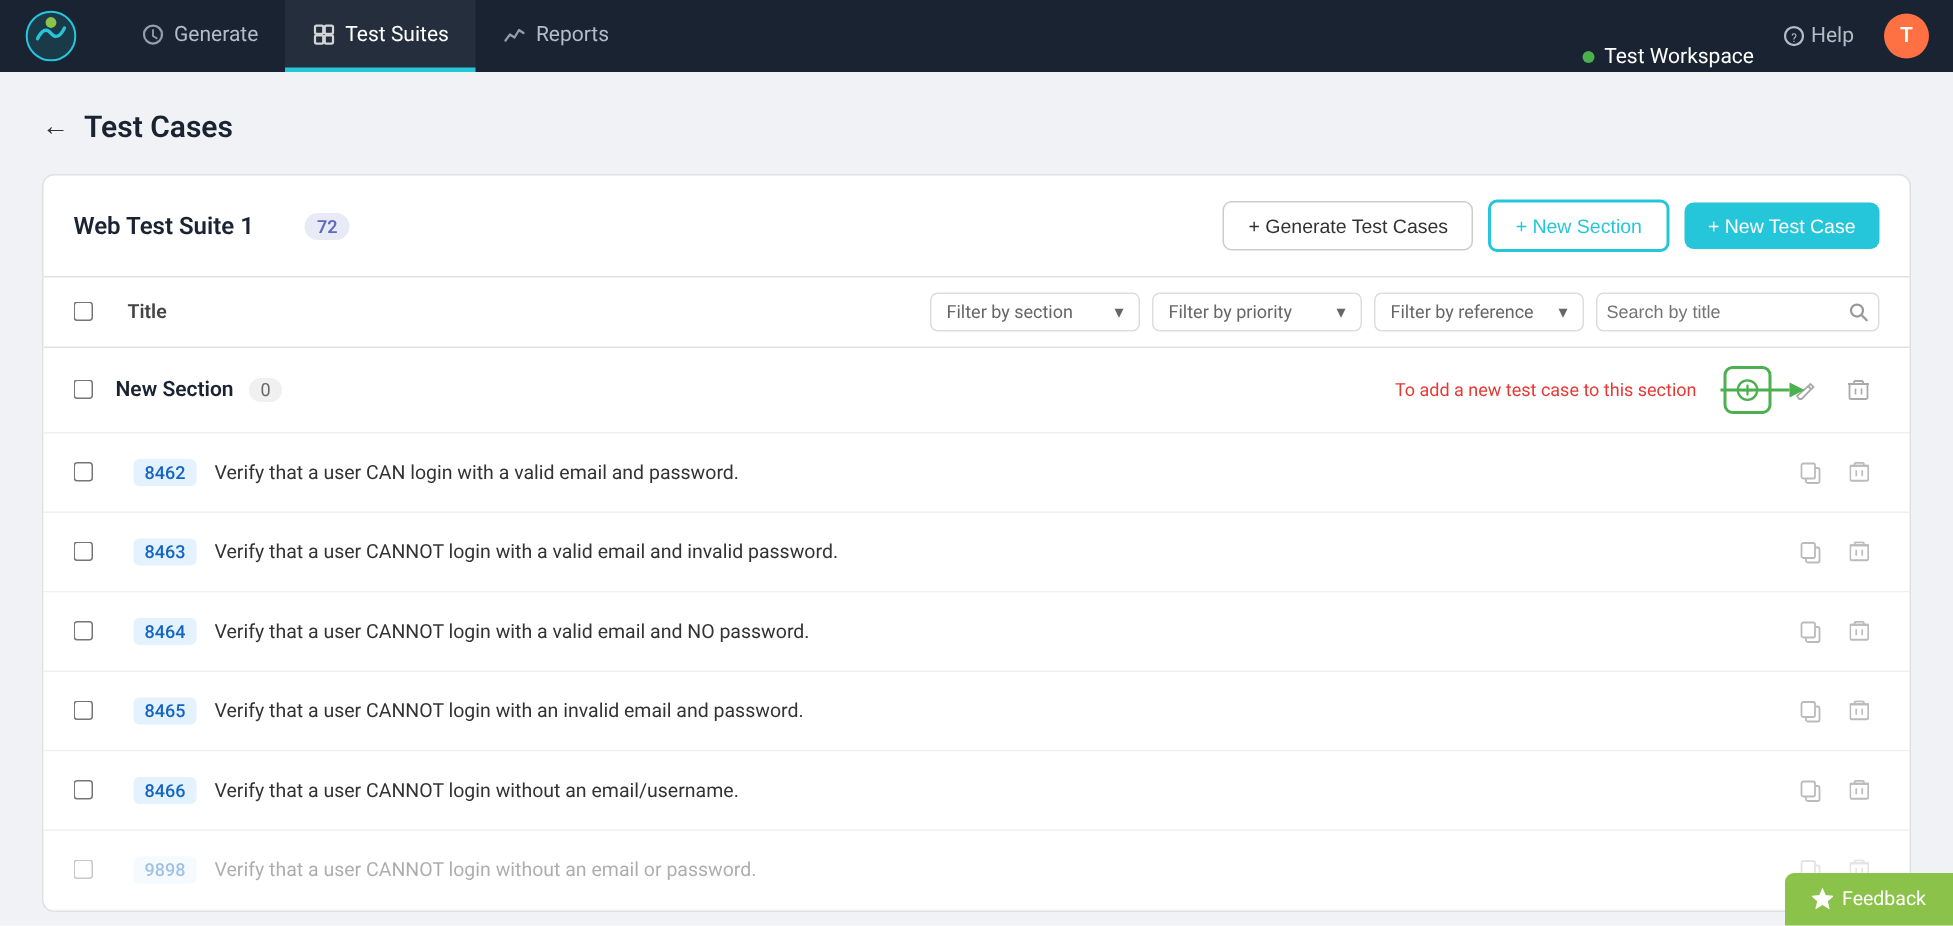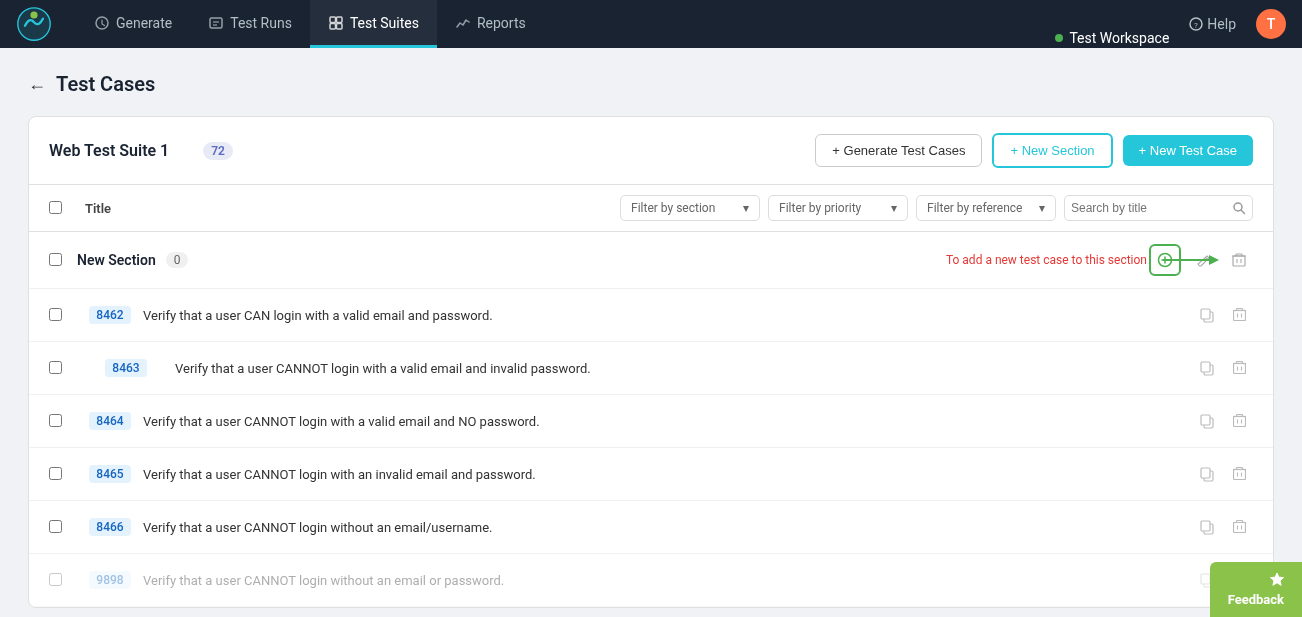--- a/index.html
+++ b/index.html
@@ -330,27 +330,26 @@
 
     
     .feedback-btn {
       position: fixed;
       bottom: 0;
       right: 0;
       background: #8bc34a;
       color: #fff;
       padding: 10px 18px;
       display: flex;
-      align-items: flex-end;
+      align-items: flex-start;
       gap: 6px;
       font-size: 13px;
-      font-weight: 700;
+      font-weight: 400;
       cursor: pointer;
       border-top-left-radius: 6px;
-      flex-direction: column;
     }
 
     
     .nav-icon {
       width: 16px;
       height: 16px;
       opacity: 0.8;
     }
     .workspace-dot {
       width: 8px;
@@ -370,28 +369,20 @@
       <circle cx="20" cy="10" r="4" fill="#8bc34a"></circle>
     </svg>
   </div>
   <div class="nav-items">
     <a class="nav-item">
       <svg class="nav-icon" viewBox="0 0 16 16" fill="currentColor">
           <circle cx="8" cy="8" r="6" stroke="currentColor" stroke-width="1.5" fill="none"></circle>
           <path d="M8 5v4l2.5 1.5" stroke="currentColor" stroke-width="1.2" fill="none" stroke-linecap="round"></path>
         </svg>
       <span>Generate</span>
-    </a>
-    <a class="nav-item">
-      <svg class="nav-icon" viewBox="0 0 16 16" fill="none">
-          <rect x="2" y="3" width="12" height="10" rx="1.5" stroke="currentColor" stroke-width="1.5"></rect>
-          <line x1="5" y1="7" x2="11" y2="7" stroke="currentColor" stroke-width="1.2"></line>
-          <line x1="5" y1="10" x2="9" y2="10" stroke="currentColor" stroke-width="1.2"></line>
-        </svg>
-      <span>Test Runs</span>
     </a>
     <a class="nav-item active">
       <svg class="nav-icon" viewBox="0 0 16 16" fill="none">
           <rect x="2" y="2" width="5.5" height="5.5" rx="1" stroke="currentColor" stroke-width="1.5"></rect>
           <rect x="8.5" y="2" width="5.5" height="5.5" rx="1" stroke="currentColor" stroke-width="1.5"></rect>
           <rect x="2" y="8.5" width="5.5" height="5.5" rx="1" stroke="currentColor" stroke-width="1.5"></rect>
           <rect x="8.5" y="8.5" width="5.5" height="5.5" rx="1" stroke="currentColor" stroke-width="1.5"></rect>
         </svg>
       <span>Test Suites</span>
     </a>
@@ -477,21 +468,21 @@
 
     <div class="section-row">
       <div class="col-check">
         <input type="checkbox" style="">
       </div>
       <div class="section-row-content">
         <span class="section-name">New Section</span>
         <span class="section-count">0</span>
       </div>
 
-      <div style="display:flex; align-items:center; gap:6px; position:absolute; right:52px; top:50%; transform:translateY(-50%);">
+      <div style="display:flex; align-items:center; gap:6px; position:absolute; right:68px; top:50%; transform:translateY(-50%);">
         <span class="tooltip-hint">To add a new test case to this section</span>
 
         <svg width="60" height="20" viewBox="0 0 60 20">
           <line x1="2" y1="10" x2="48" y2="10" stroke="#4caf50" stroke-width="2"></line>
           <polygon points="48,5 58,10 48,15" fill="#4caf50"></polygon>
         </svg>
       </div>
       <div class="section-actions">
         <div class="add-case-btn">
           <svg width="16" height="16" viewBox="0 0 16 16" fill="none">
@@ -540,21 +531,21 @@
                 <line x1="4.5" y1="5.5" x2="4.5" y2="9.5" stroke="#bbb" stroke-width="1.1"></line>
                 <line x1="8.5" y1="5.5" x2="8.5" y2="9.5" stroke="#bbb" stroke-width="1.1"></line>
                 <line x1="0" y1="2.5" x2="13" y2="2.5" stroke="#bbb" stroke-width="1.2"></line>
                 <line x1="3.5" y1="2.5" x2="3.5" y2="0.5" stroke="#bbb" stroke-width="1.2"></line>
                 <line x1="9.5" y1="2.5" x2="9.5" y2="0.5" stroke="#bbb" stroke-width="1.2"></line>
                 <line x1="3.5" y1="0.5" x2="9.5" y2="0.5" stroke="#bbb" stroke-width="1.2"></line>
               </svg>
       </div>
     </div>
   </div>
-        <div class="test-row" style="opacity: 1; gap: 16px;">
+        <div class="test-row" style="opacity: 1;">
     <div class="col-check">
       <input type="checkbox" style="">
     </div>
     <span class="test-id-badge">8463</span>
     <span class="test-title-text">Verify that a user CANNOT login with a valid email and invalid password.</span>
     <div class="row-actions">
       <div class="icon-btn">
         <svg width="14" height="15" viewBox="0 0 14 15" fill="none">
                 <rect x="4" y="4" width="9" height="10" rx="1.2" stroke="#bbb" stroke-width="1.2"></rect>
                 <rect x="1" y="1" width="9" height="10" rx="1.2" stroke="#bbb" stroke-width="1.2" fill="white"></rect>

